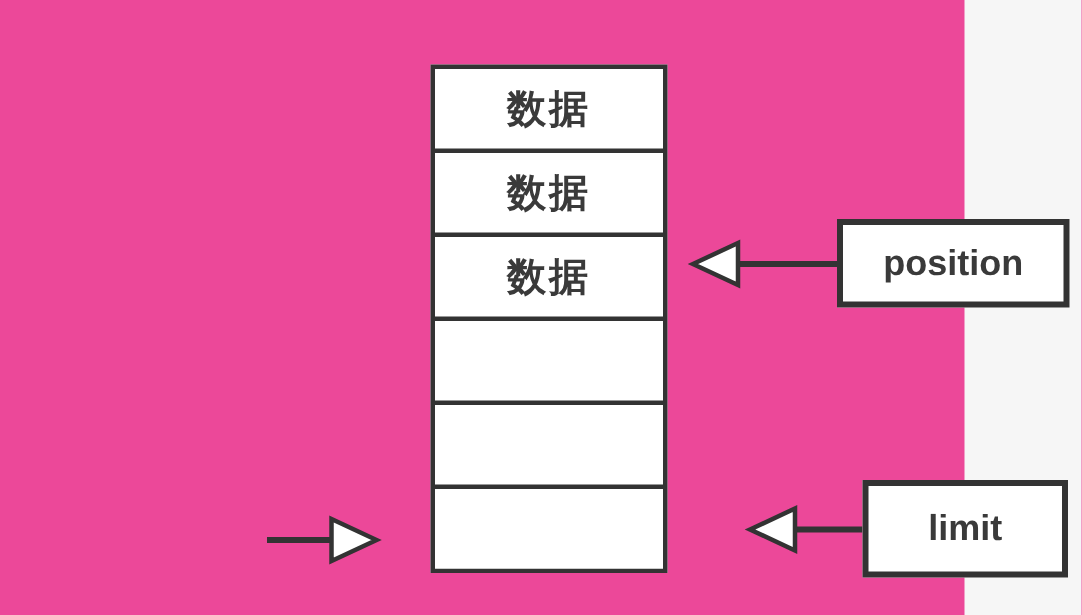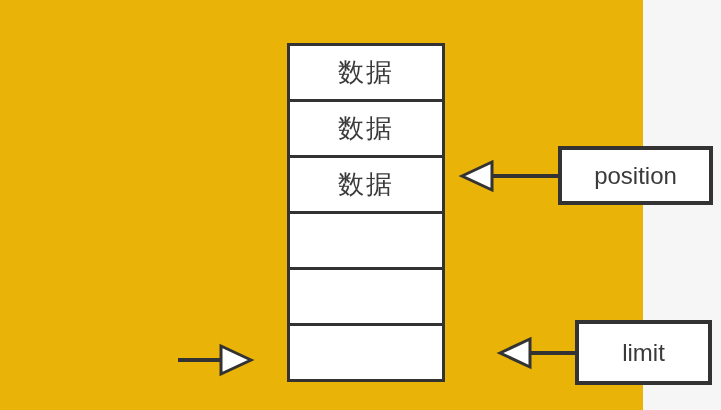--- a/index.html
+++ b/index.html
@@ -5,21 +5,22 @@
   html, body { margin: 0; padding: 0; }
   body {
     width: 721px; height: 410px;
     background: #f6f6f6;
     font-family: "Liberation Sans", "DejaVu Sans", sans-serif;
     overflow: hidden;
   }
   .canvas {
     position: relative;
     width: 643px; height: 410px;
-    background: #eab308;
+    background: #ec4899;
+    font-weight: bold;
   }
   
   .stack {
     position: absolute;
     left: 287px; top: 43px;
     width: 158px; height: 339px;
     box-sizing: border-box;
     border: 3px solid #333333;
     background: #ffffff;
     display: flex;

